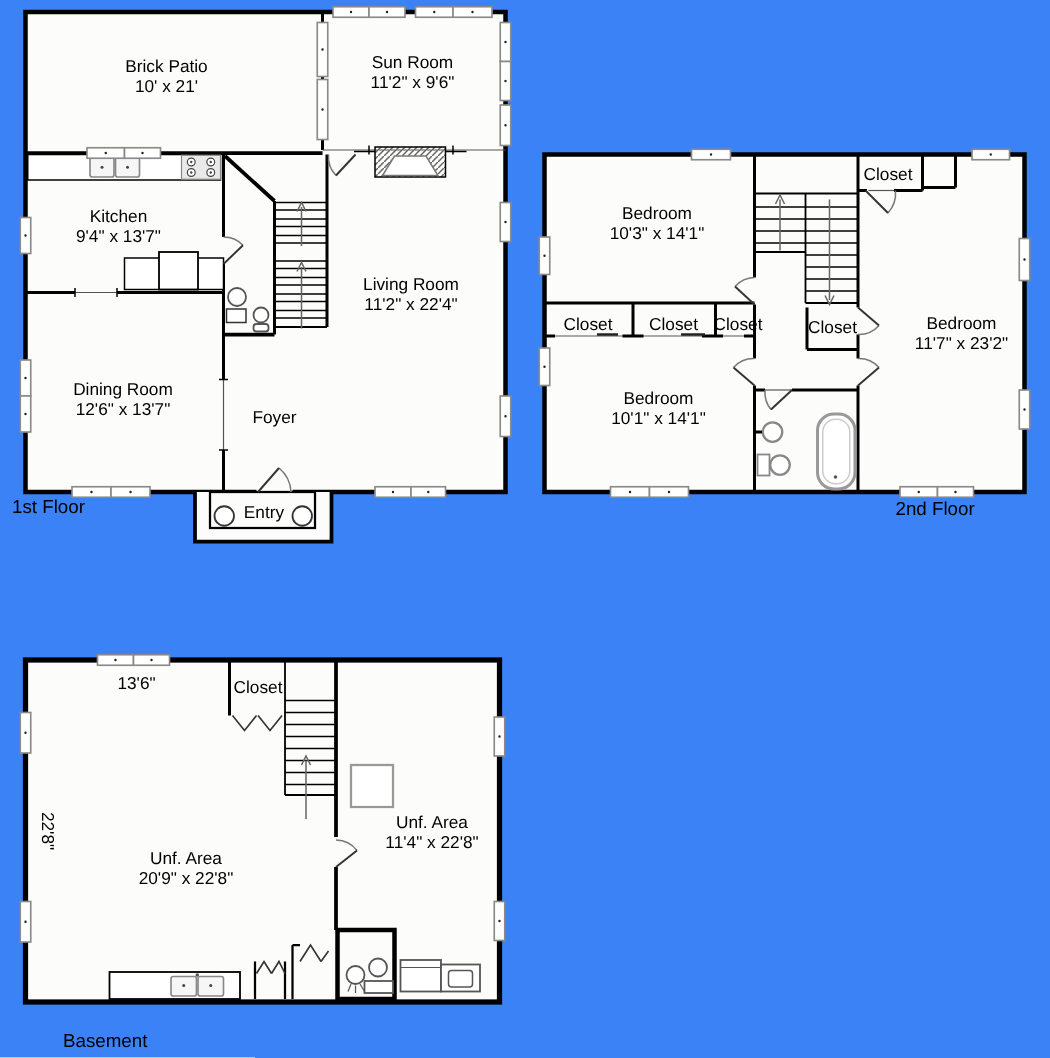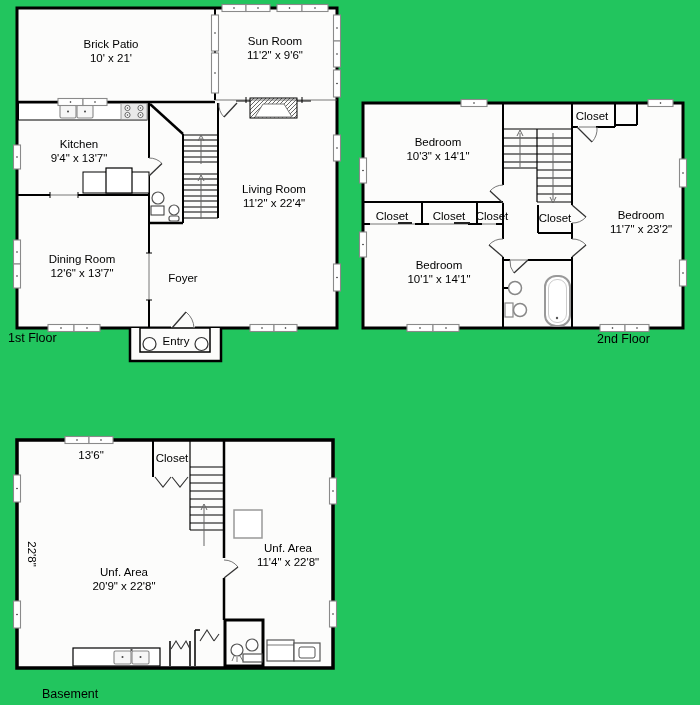--- a/index.html
+++ b/index.html
@@ -1,16 +1,16 @@
 <!DOCTYPE html>
 <html><head>
 <meta charset="utf-8">
 <style>
   html,body{margin:0;padding:0;background:#ffffff;}
-  .page{position:relative;width:700px;height:705px;background:#22c55e;overflow:hidden;}
+  .page{position:relative;width:700px;height:705px;background:#3b82f6;overflow:hidden;}
   svg{position:absolute;left:0;top:0;}
   .floor{fill:#fcfcfb;stroke:#000;}
   .w2{stroke:#000;stroke-width:2;fill:none;}
   .w25{stroke:#000;stroke-width:2.5;fill:none;}
   .thin{stroke:#555;stroke-width:.8;fill:none;}
   .tick{stroke:#000;stroke-width:1;fill:none;}
   .tread{stroke:#000;stroke-width:1;fill:none;}
   .bound{stroke:#000;stroke-width:1.2;fill:none;}
   .fix{stroke:#555;stroke-width:1.2;fill:#fff;}
   .fixd{stroke:#888;stroke-width:1.1;fill:#f6f6f6;}

